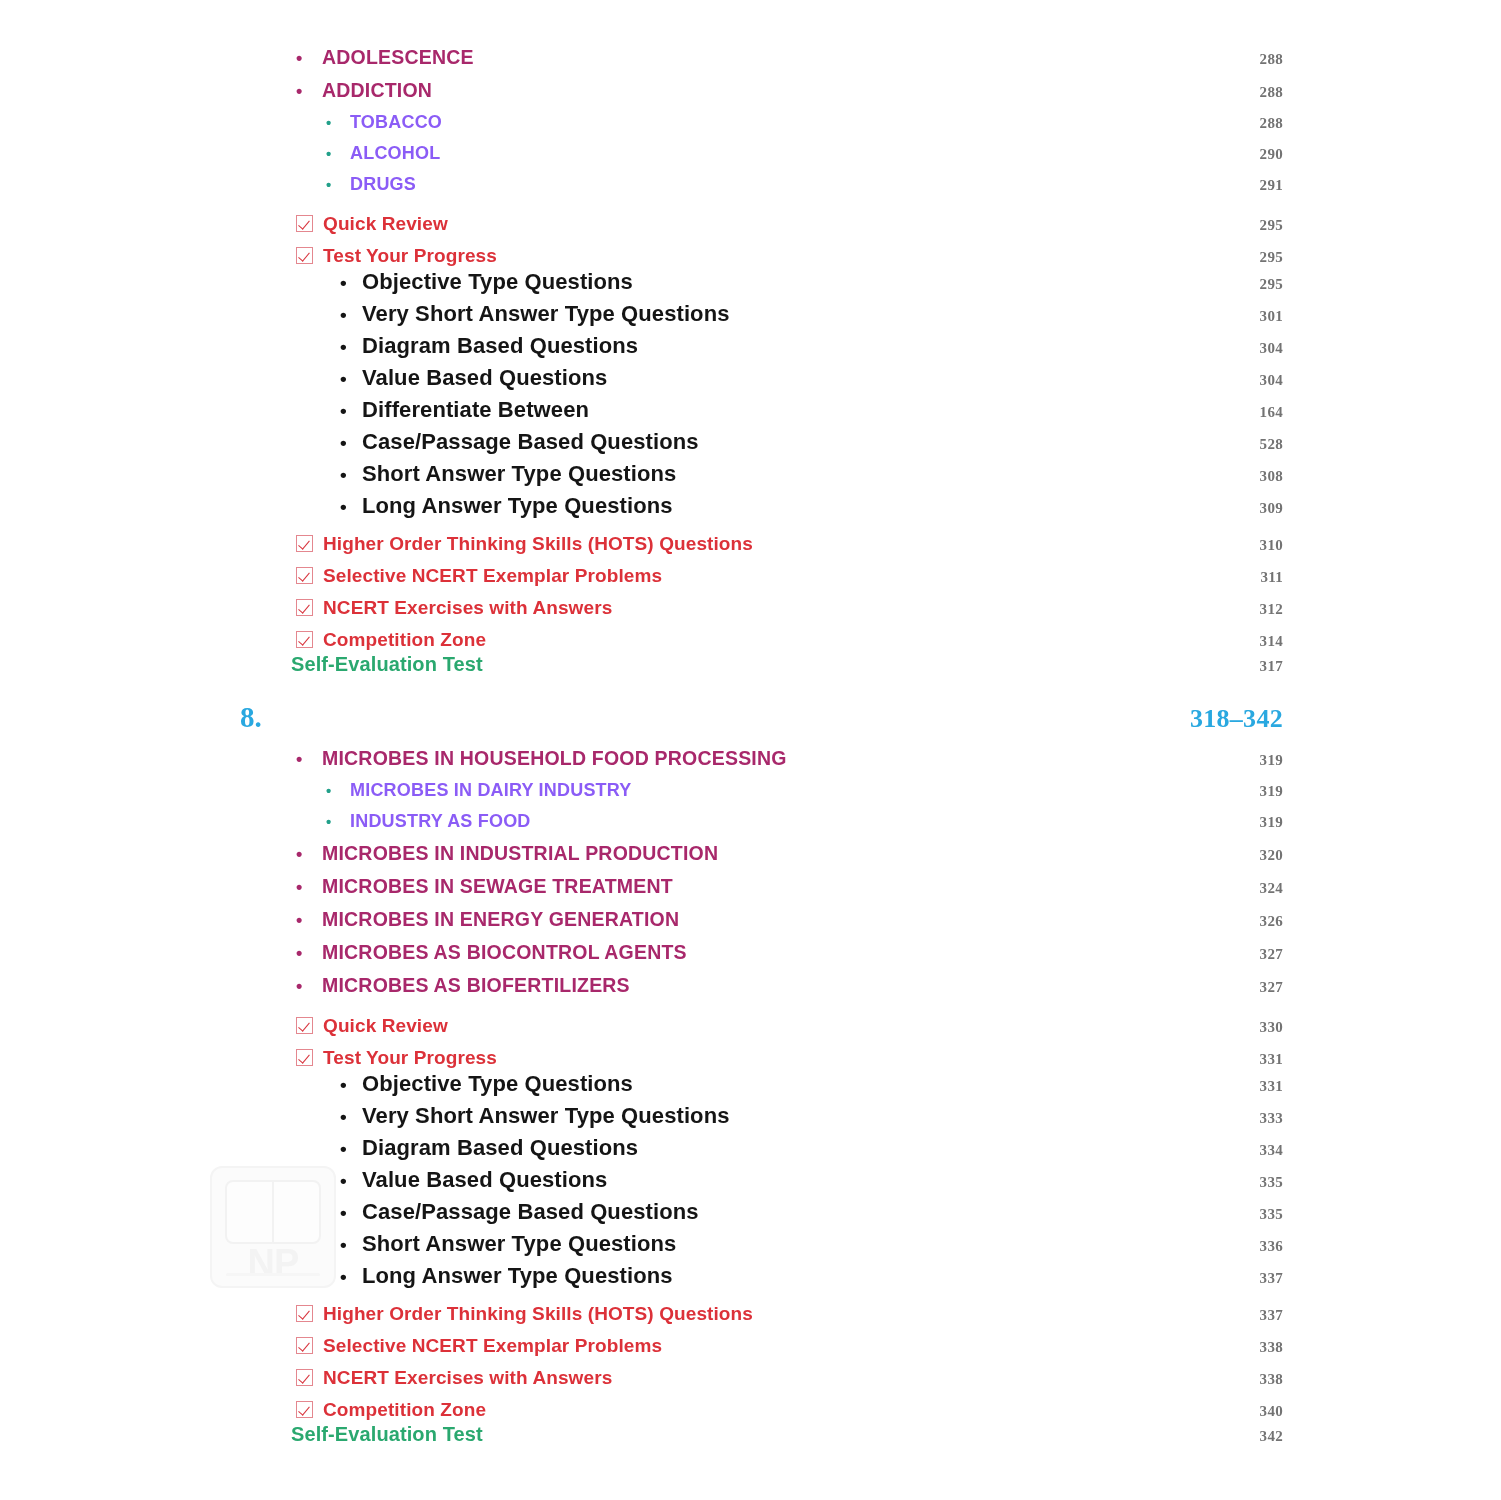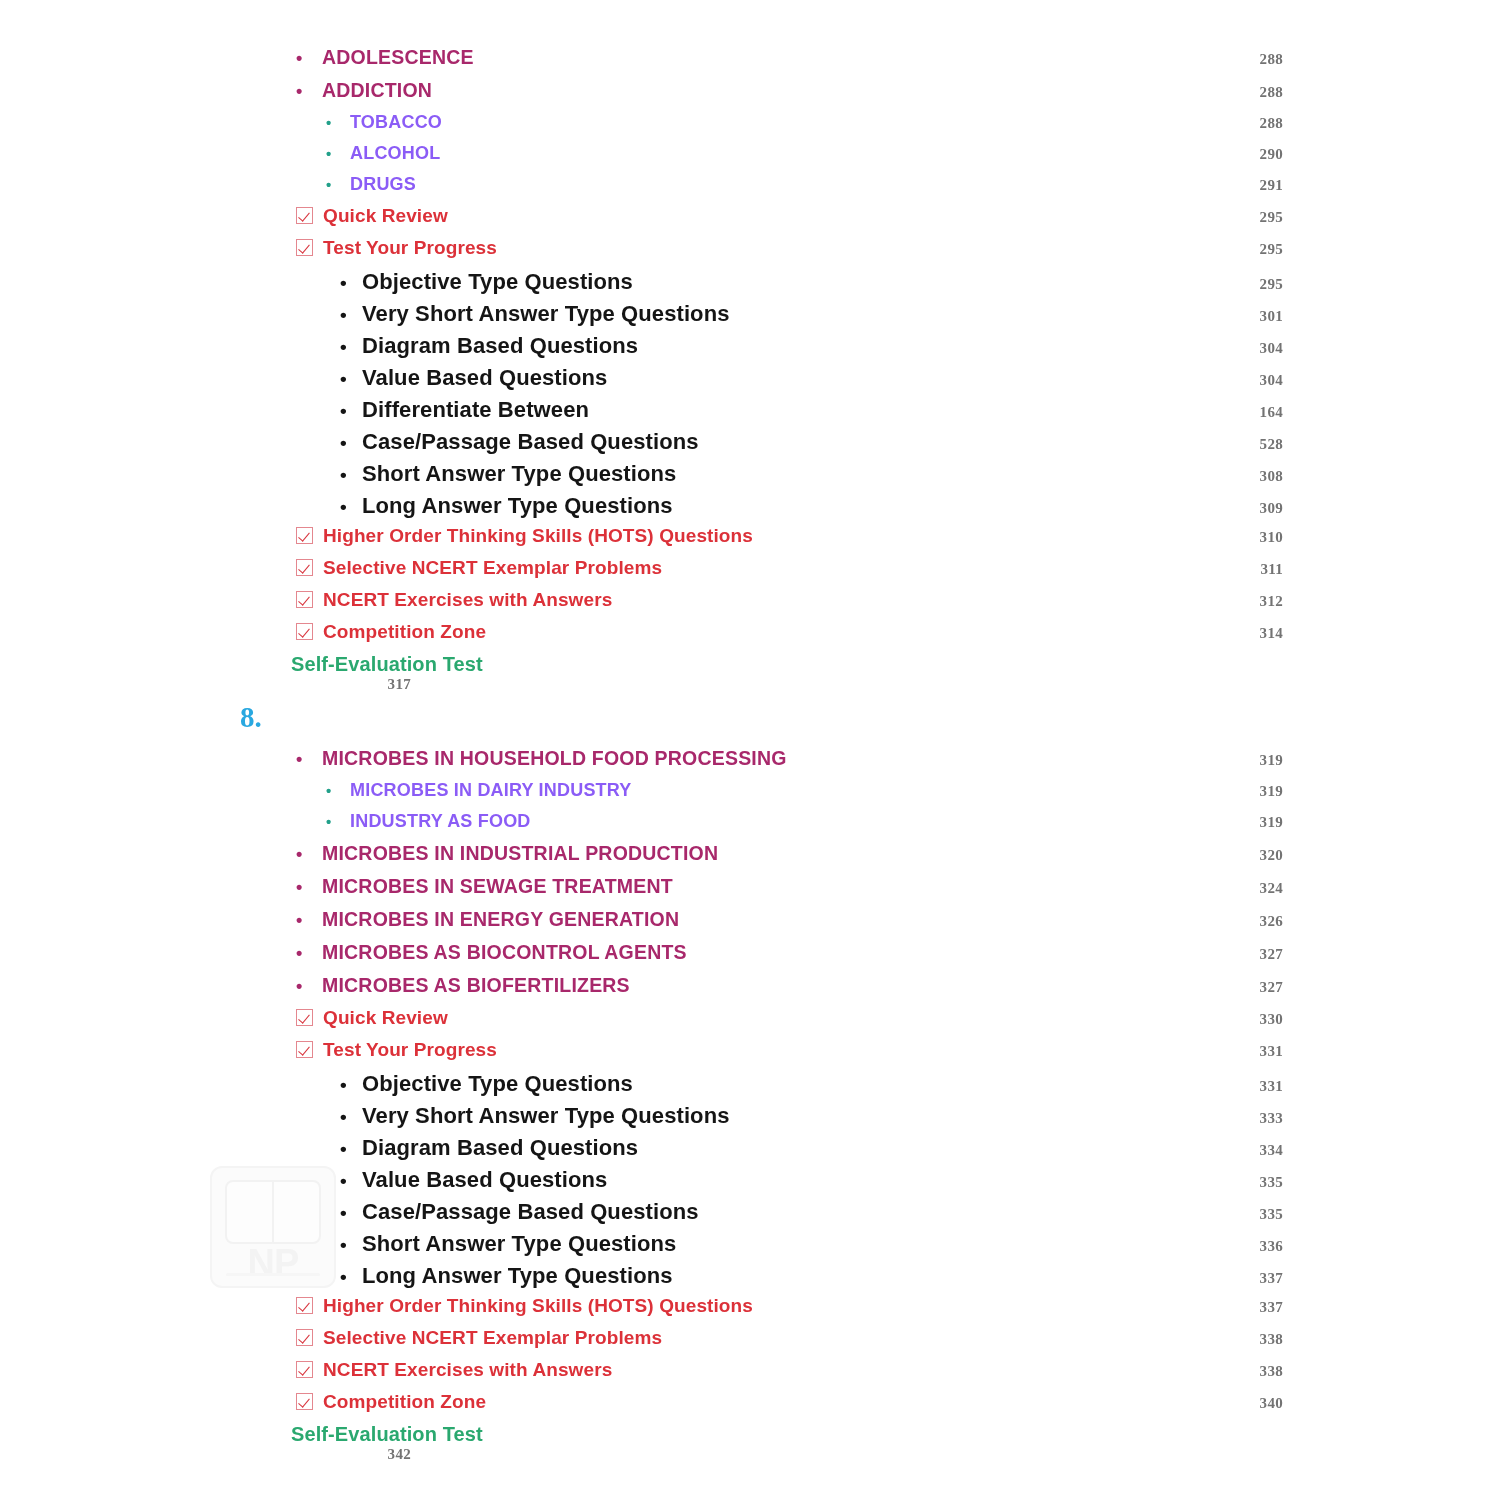--- a/index.html
+++ b/index.html
@@ -185,20 +185,21 @@
     border-right: 1.8px solid #d8333c;
     border-bottom: 1.8px solid #d8333c;
     transform: rotate(40deg);
   }
   .lvl-chk .txt {
     font-family: "Liberation Sans", sans-serif;
     font-weight: 700;
     font-size: 19px;
     color: #dc3139;
     letter-spacing: 0.1px;
+    margin-top: 8px;
   }
 
   
   .lvl-item {
     padding-left: 340px;
     height: 32px;
   }
   .lvl-item .bullet {
     color: #151515;
     width: 22px;
@@ -209,21 +210,20 @@
     font-weight: 700;
     font-size: 22px;
     color: #151515;
     letter-spacing: 0.1px;
   }
 
   
   .lvl-self {
     padding-left: 291px;
     height: 34px;
-    flex-direction: column;
   }
   .lvl-self .txt {
     font-family: "Liberation Sans", sans-serif;
     font-weight: 700;
     font-size: 20px;
     color: #2aa86f;
     letter-spacing: 0.1px;
   }
 
   
@@ -429,20 +429,21 @@
           <span class="txt">Self-Evaluation Test</span>
         </div>
         <div class="spacer"></div>
         <div class="pageno">317</div>
       </div>
       <div class="row lvl-chap">
         <div class="label-wrap">
           <span class="chapnum">8.</span>
         </div>
         <div class="spacer"></div>
+        <div class="pageno">318–342</div>
       </div>
       <div class="row lvl-sec">
         <div class="label-wrap">
           <span class="bullet">•</span>
           <span class="txt">MICROBES IN HOUSEHOLD FOOD PROCESSING</span>
         </div>
         <div class="spacer"></div>
         <div class="pageno">319</div>
       </div>
       <div class="row lvl-sub">

